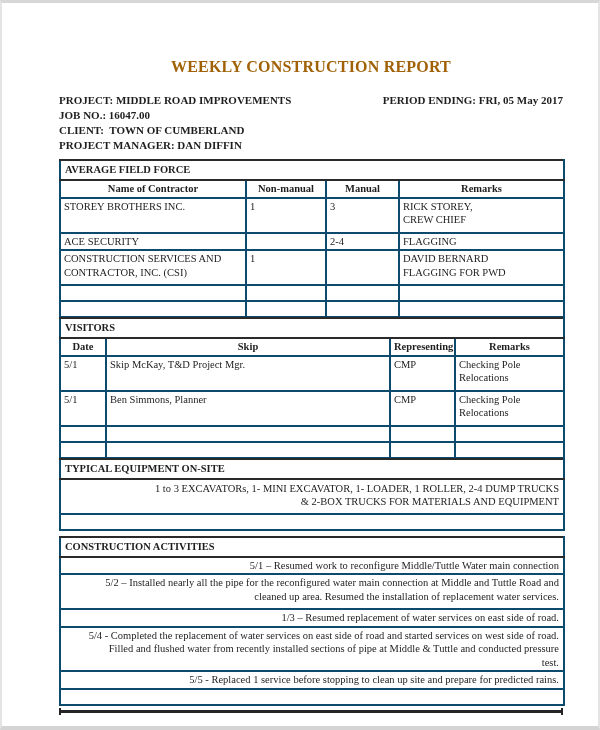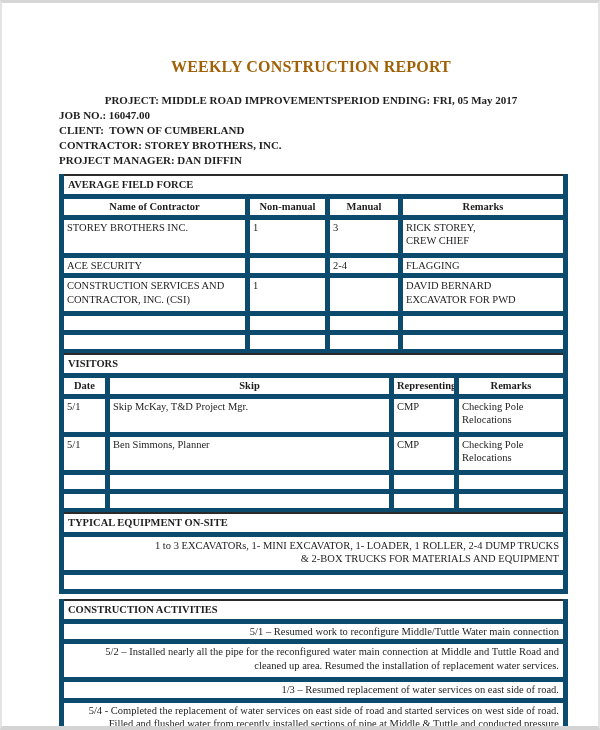--- a/index.html
+++ b/index.html
@@ -9,29 +9,29 @@
     border-top:3px solid #d7d7d7; border-bottom:4px solid #d4d4d4;
     border-left:2px solid #e4e4e4; border-right:2px solid #e4e4e4;
     font-family:"Liberation Serif", serif; color:#1e1e1e; overflow:hidden;
   }
   .content { margin-left:57px; width:504px; }
   .title {
     margin:55px 0 0 0; font-size:16px; font-weight:bold; text-align:center;
     letter-spacing:0.2px; color:#a16207;
   }
   .info { margin-top:17px; font-size:11px; font-weight:bold; line-height:15px; }
-  .info div, .info span { white-space:pre-wrap;justify-content:center; }
+  .info div, .info span { white-space:pre-wrap; }
   .info-row { display:flex; justify-content:space-between; }
 
   table.tbl {
     width:504px; border-collapse:collapse; table-layout:fixed;
     font-size:10.5px; margin-top:0;
   }
   table.tbl td {
-    border:5px solid #0c4a6e; padding:1px 3px; vertical-align:top;
+    border:2px solid #0c4a6e; padding:1px 3px; vertical-align:top;
     line-height:13.5px; overflow:hidden;
   }
   table.outer { border:2px solid #252525; }
   table.merge { margin-top:-1px; }
   tr.band td {
     font-weight:bold; font-size:10.5px; text-align:left; padding:2px 4px;
     height:14px; border-bottom:2px solid #2a2a2a; border-top:2px solid #2a2a2a;
   }
   tr.hdr td { font-weight:bold; text-align:center; height:12px; }
   td.c { text-align:left; }
@@ -61,21 +61,20 @@
 
     <h1 class="title">WEEKLY CONSTRUCTION REPORT</h1>
 
     <div class="info">
       <div class="info-row">
         <span>PROJECT: MIDDLE ROAD IMPROVEMENTS</span>
         <span>PERIOD ENDING: FRI, 05 May 2017</span>
       </div>
       <div>JOB NO.: 16047.00</div>
       <div>CLIENT:  TOWN OF CUMBERLAND</div>
-      <div>CONTRACTOR: STOREY BROTHERS, INC.</div>
       <div>PROJECT MANAGER: DAN DIFFIN</div>
     </div>
 
     <div style="height:6px;"></div>
 
     <table class="tbl outer">
       <colgroup>
           <col style="width:186px">
           <col style="width:80px">
           <col style="width:73px">
@@ -103,21 +102,21 @@
           <td class="c"></td>
           <td class="c">2-4</td>
           <td class="c">FLAGGING</td>
         </tr>
         <tr class="dbl">
           <td class="c pre">CONSTRUCTION SERVICES AND
 CONTRACTOR, INC. (CSI)</td>
           <td class="c">1</td>
           <td class="c"></td>
           <td class="c pre">DAVID BERNARD
-EXCAVATOR FOR PWD</td>
+FLAGGING FOR PWD</td>
         </tr>
         <tr class="emp">
             <td></td>
             <td></td>
             <td></td>
             <td></td>
           </tr>
         <tr class="emp">
             <td></td>
             <td></td>
@@ -214,20 +213,25 @@
         <tr class="sgl act">
           <td class="l">
               <div class="act-entry">1/3 – Resumed replacement of water services on east side of road.</div>
             </td>
         </tr>
         <tr class="dbl act">
           <td class="l">
               <div class="act-entry">5/4 - Completed the replacement of water services on east side of road and started services on west side of road.  Filled and flushed water from recently installed sections of pipe at Middle &amp; Tuttle and conducted pressure test.</div>
             </td>
         </tr>
+        <tr class="sgl act">
+          <td class="l">
+              <div class="act-entry">5/5 - Replaced 1 service before stopping to clean up site and prepare for predicted rains.</div>
+            </td>
+        </tr>
         <tr class="emp">
             <td></td>
           </tr>
       </tbody>
     </table>
 
     <div class="next-line"></div>
 
   </div>
 </div>

